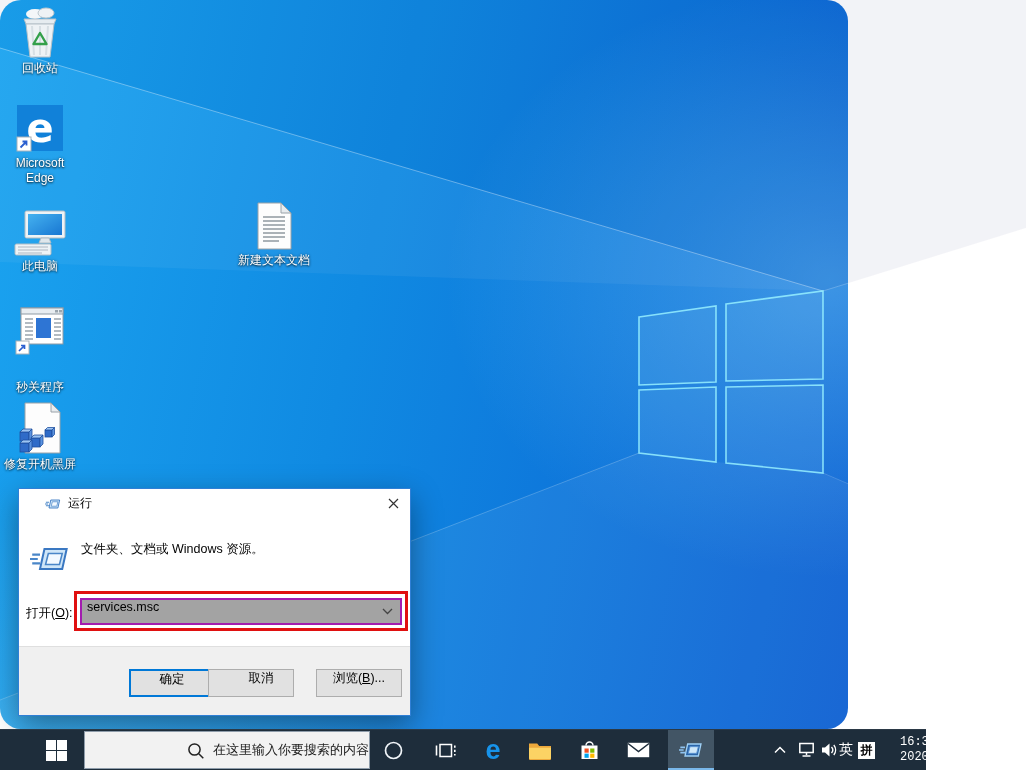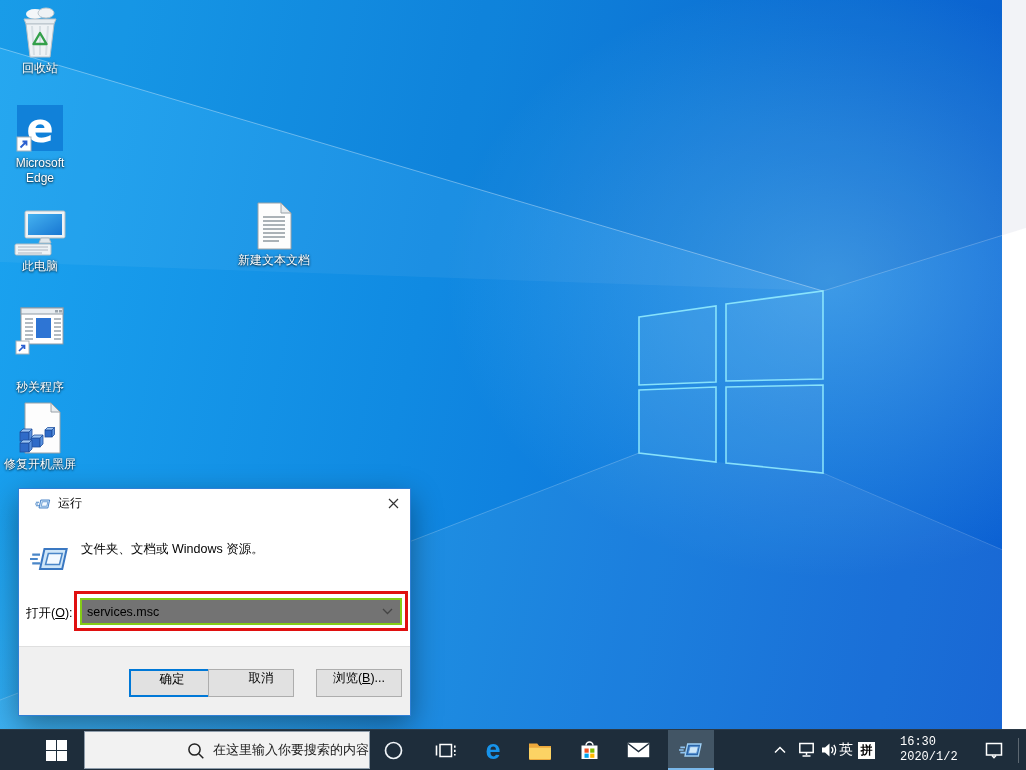--- a/index.html
+++ b/index.html
@@ -3,63 +3,64 @@
 <meta charset="utf-8">
 <style>
   html,body{margin:0;padding:0;}
   body{
     width:1026px;height:770px;position:relative;overflow:hidden;
     font-family:"Liberation Sans","DejaVu Sans",sans-serif;
     -webkit-font-smoothing:antialiased;
   }
   
   .desktop{
-    position:absolute;left:0;top:0;width:1002px;height:729px;
+    position:absolute;left:0;top:0;width:848px;height:729px;
     background:
       radial-gradient(ellipse 620px 480px at 830px 280px, rgba(140,225,255,0.38), rgba(140,225,255,0) 62%),
       radial-gradient(ellipse 700px 420px at 0px 740px, rgba(110,210,255,0.30), rgba(110,210,255,0) 60%),
       linear-gradient(102deg,#1ba4f0 0%,#108ae2 42%,#0b5ed2 100%);
+    border-radius: 21px;
   }
   .wallsvg{position:absolute;left:0;top:0;}
   
   .dicon{position:absolute;width:80px;display:flex;flex-direction:column;align-items:center;gap:3px;cursor:default;}
   .dicon .lbl{
     color:#fff;font-size:12px;line-height:1.28;text-align:center;
     text-shadow:0 1px 2px rgba(0,0,0,.75),0 0 3px rgba(0,0,0,.45);
     max-width:78px;
   }
   
   .dialog{
     position:absolute;left:18px;top:488px;width:391px;height:226px;
     background:#fff;border:1px solid #2f7fd6;
     box-shadow:0 10px 28px rgba(0,0,0,.38);
   }
-  .titlebar{position:absolute;left:0;top:0;right:0;height:29px;background:#fff;display:flex;align-items:center;padding-left:16px;}
+  .titlebar{position:absolute;left:0;top:0;right:0;height:29px;background:#fff;display:flex;align-items:center;padding-left:26px;}
   .titlebar .ttl{font-size:12px;color:#000;margin-left:7px;}
   .closebtn{position:absolute;right:0;top:0;width:34px;height:29px;display:flex;align-items:center;justify-content:center;}
   .dlg-runicon{position:absolute;left:11px;top:50px;}
   .info{position:absolute;left:62px;top:50px;width:316px;font-size:12.5px;color:#000;line-height:21px;}
   .openlbl{position:absolute;left:7px;top:116px;font-size:12.5px;color:#000;}
   .redbox{position:absolute;left:55px;top:102px;width:334px;height:40px;border:3px solid #e01010;box-sizing:border-box;}
   .combo{
     position:absolute;left:61px;top:109px;width:322px;height:27px;box-sizing:border-box;
-    background:#737373;border:2px solid #84cc16;display:flex;align-items:center;
+    background:#a3a3a3;border:2px solid #a21caf;display:flex;
   }
   .combo .val{font-size:12.5px;color:#000;padding-left:5px;flex:1;}
   .combo .chev{padding-right:7px;display:flex;align-items:center;}
   .btnrow{position:absolute;left:0;right:0;bottom:0;height:68px;background:#f0f0f0;border-top:1px solid #dfdfdf;}
   .btn{
     position:absolute;top:180px;width:86px;height:28px;box-sizing:border-box;
     background:#e1e1e1;border:1px solid #adadad;display:flex;align-items:flex-start;justify-content:center;
     font-size:12.5px;color:#000;
   }
   .btn.default{border:2px solid #0078d7;}
   .u{text-decoration:underline;}
   
-  .taskbar{position:absolute;left:0;top:729px;width:1026px;height:41px;background:#1e2d3b;border-top:1px solid rgba(255,255,255,.06);box-sizing:border-box;}
+  .taskbar{position:absolute;left:0;top:729px;width:926px;height:41px;background:#1e2d3b;border-top:1px solid rgba(255,255,255,.06);box-sizing:border-box;}
   .tb{position:absolute;display:flex;align-items:center;justify-content:center;}
   .searchbox{
     position:absolute;left:84px;top:1px;width:286px;height:38px;background:#f2f2f2;
     border:1px solid #8f9dab;box-sizing:border-box;display:flex;align-items:center;
   }
   .searchbox .mag{position:absolute;left:102px;top:10px;}
   .searchbox .ph{position:absolute;left:128px;top:0;height:36px;display:flex;align-items:center;font-size:13px;color:#1a1a1a;white-space:nowrap;}
   .edge-e{font-size:27px;font-weight:bold;color:#1793ea;line-height:1;}
   .activeapp{position:absolute;left:668px;top:0;width:46px;height:40px;background:rgba(160,190,212,.28);display:flex;align-items:center;justify-content:center;}
   .activeapp .ul{position:absolute;left:0;bottom:0;width:46px;height:2px;background:#7ab8ea;}

